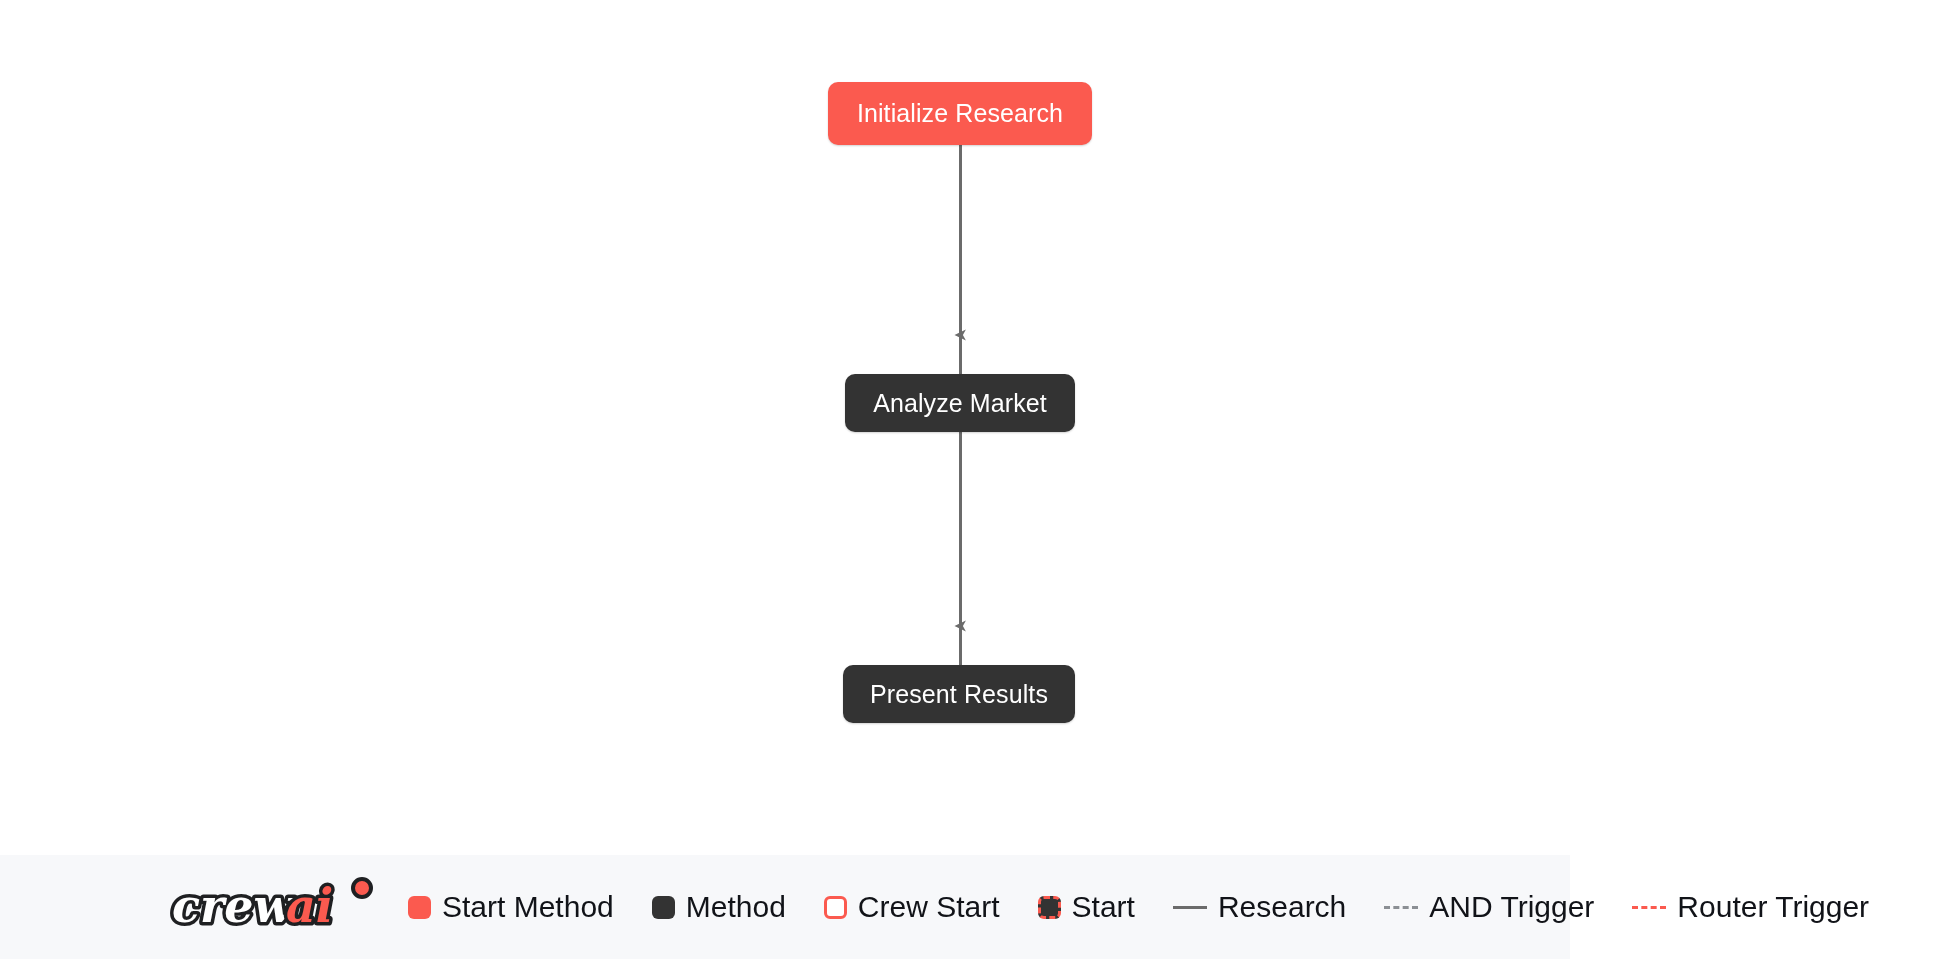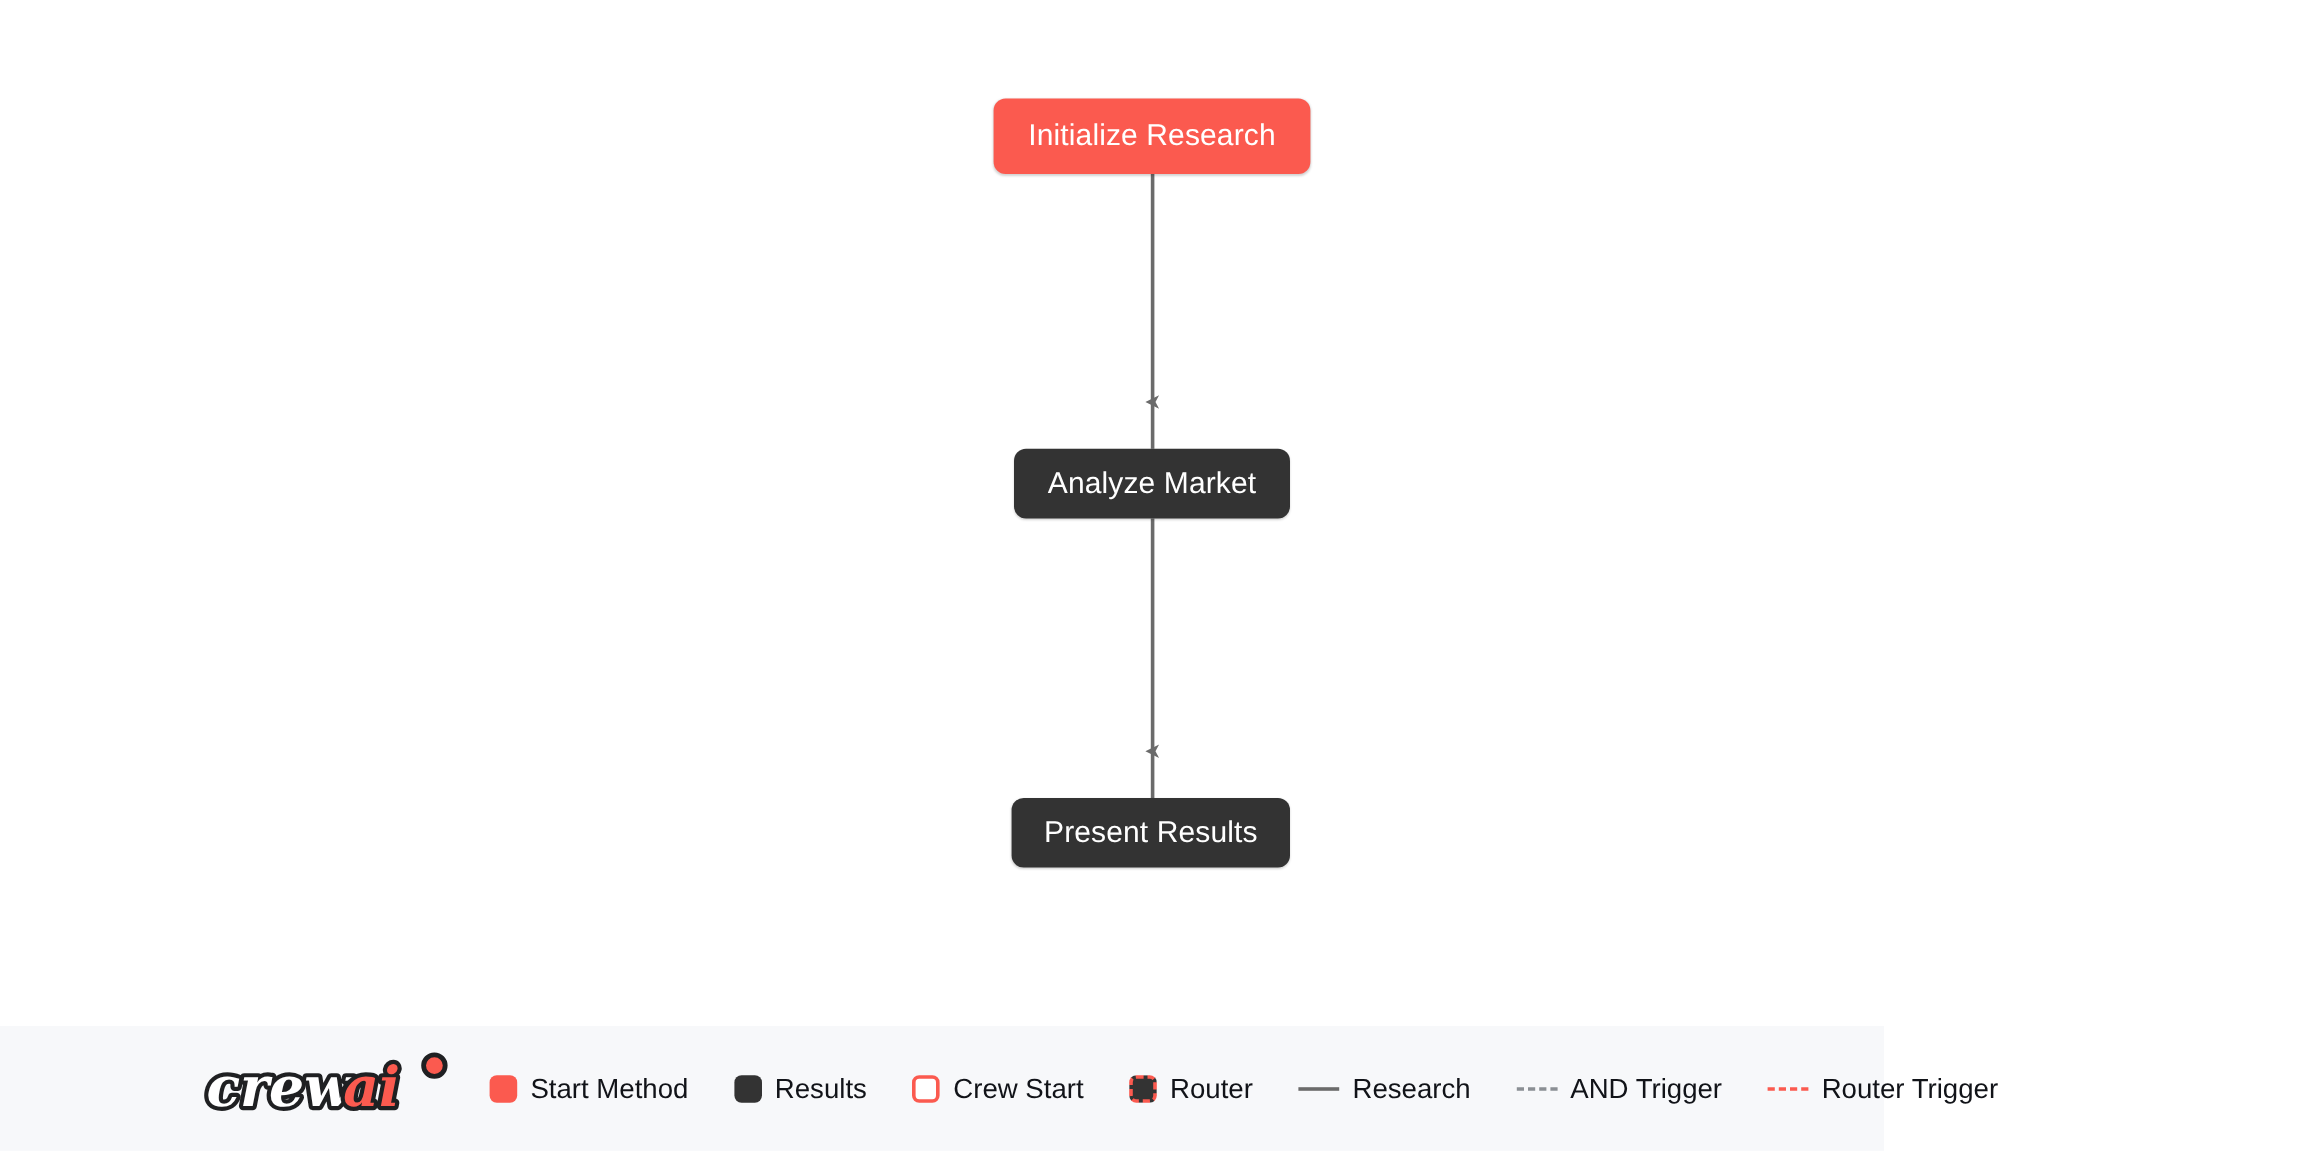--- a/index.html
+++ b/index.html
@@ -83,21 +83,21 @@
     flex: none;
   }
 
   .legend-item {
     display: flex;
     align-items: center;
     margin-right: 38px;
     flex: none;
   }
   .legend-label {
-    font-size: 23px;
+    font-size: 30px;
     color: #111318;
     line-height: 1;
     white-space: nowrap;
   }
 
   .swatch {
     width: 23px;
     height: 23px;
     border-radius: 6px;
     margin-right: 11px;
@@ -183,31 +183,31 @@
     </svg>
   </div>
 
   <div class="legend-item">
     <span class="swatch swatch-start"></span>
     <span class="legend-label">Start Method</span>
   </div>
 
   <div class="legend-item">
     <span class="swatch swatch-method"></span>
-    <span class="legend-label">Results</span>
+    <span class="legend-label">Method</span>
   </div>
 
   <div class="legend-item">
     <span class="swatch swatch-crew"></span>
     <span class="legend-label">Crew Start</span>
   </div>
 
   <div class="legend-item">
     <span class="swatch swatch-router"></span>
-    <span class="legend-label">Router</span>
+    <span class="legend-label">Start</span>
   </div>
 
   <div class="legend-item">
     <span class="line-swatch line-solid-gray"></span>
     <span class="legend-label">Research</span>
   </div>
 
   <div class="legend-item">
     <span class="line-swatch line-dash-gray"></span>
     <span class="legend-label">AND Trigger</span>

